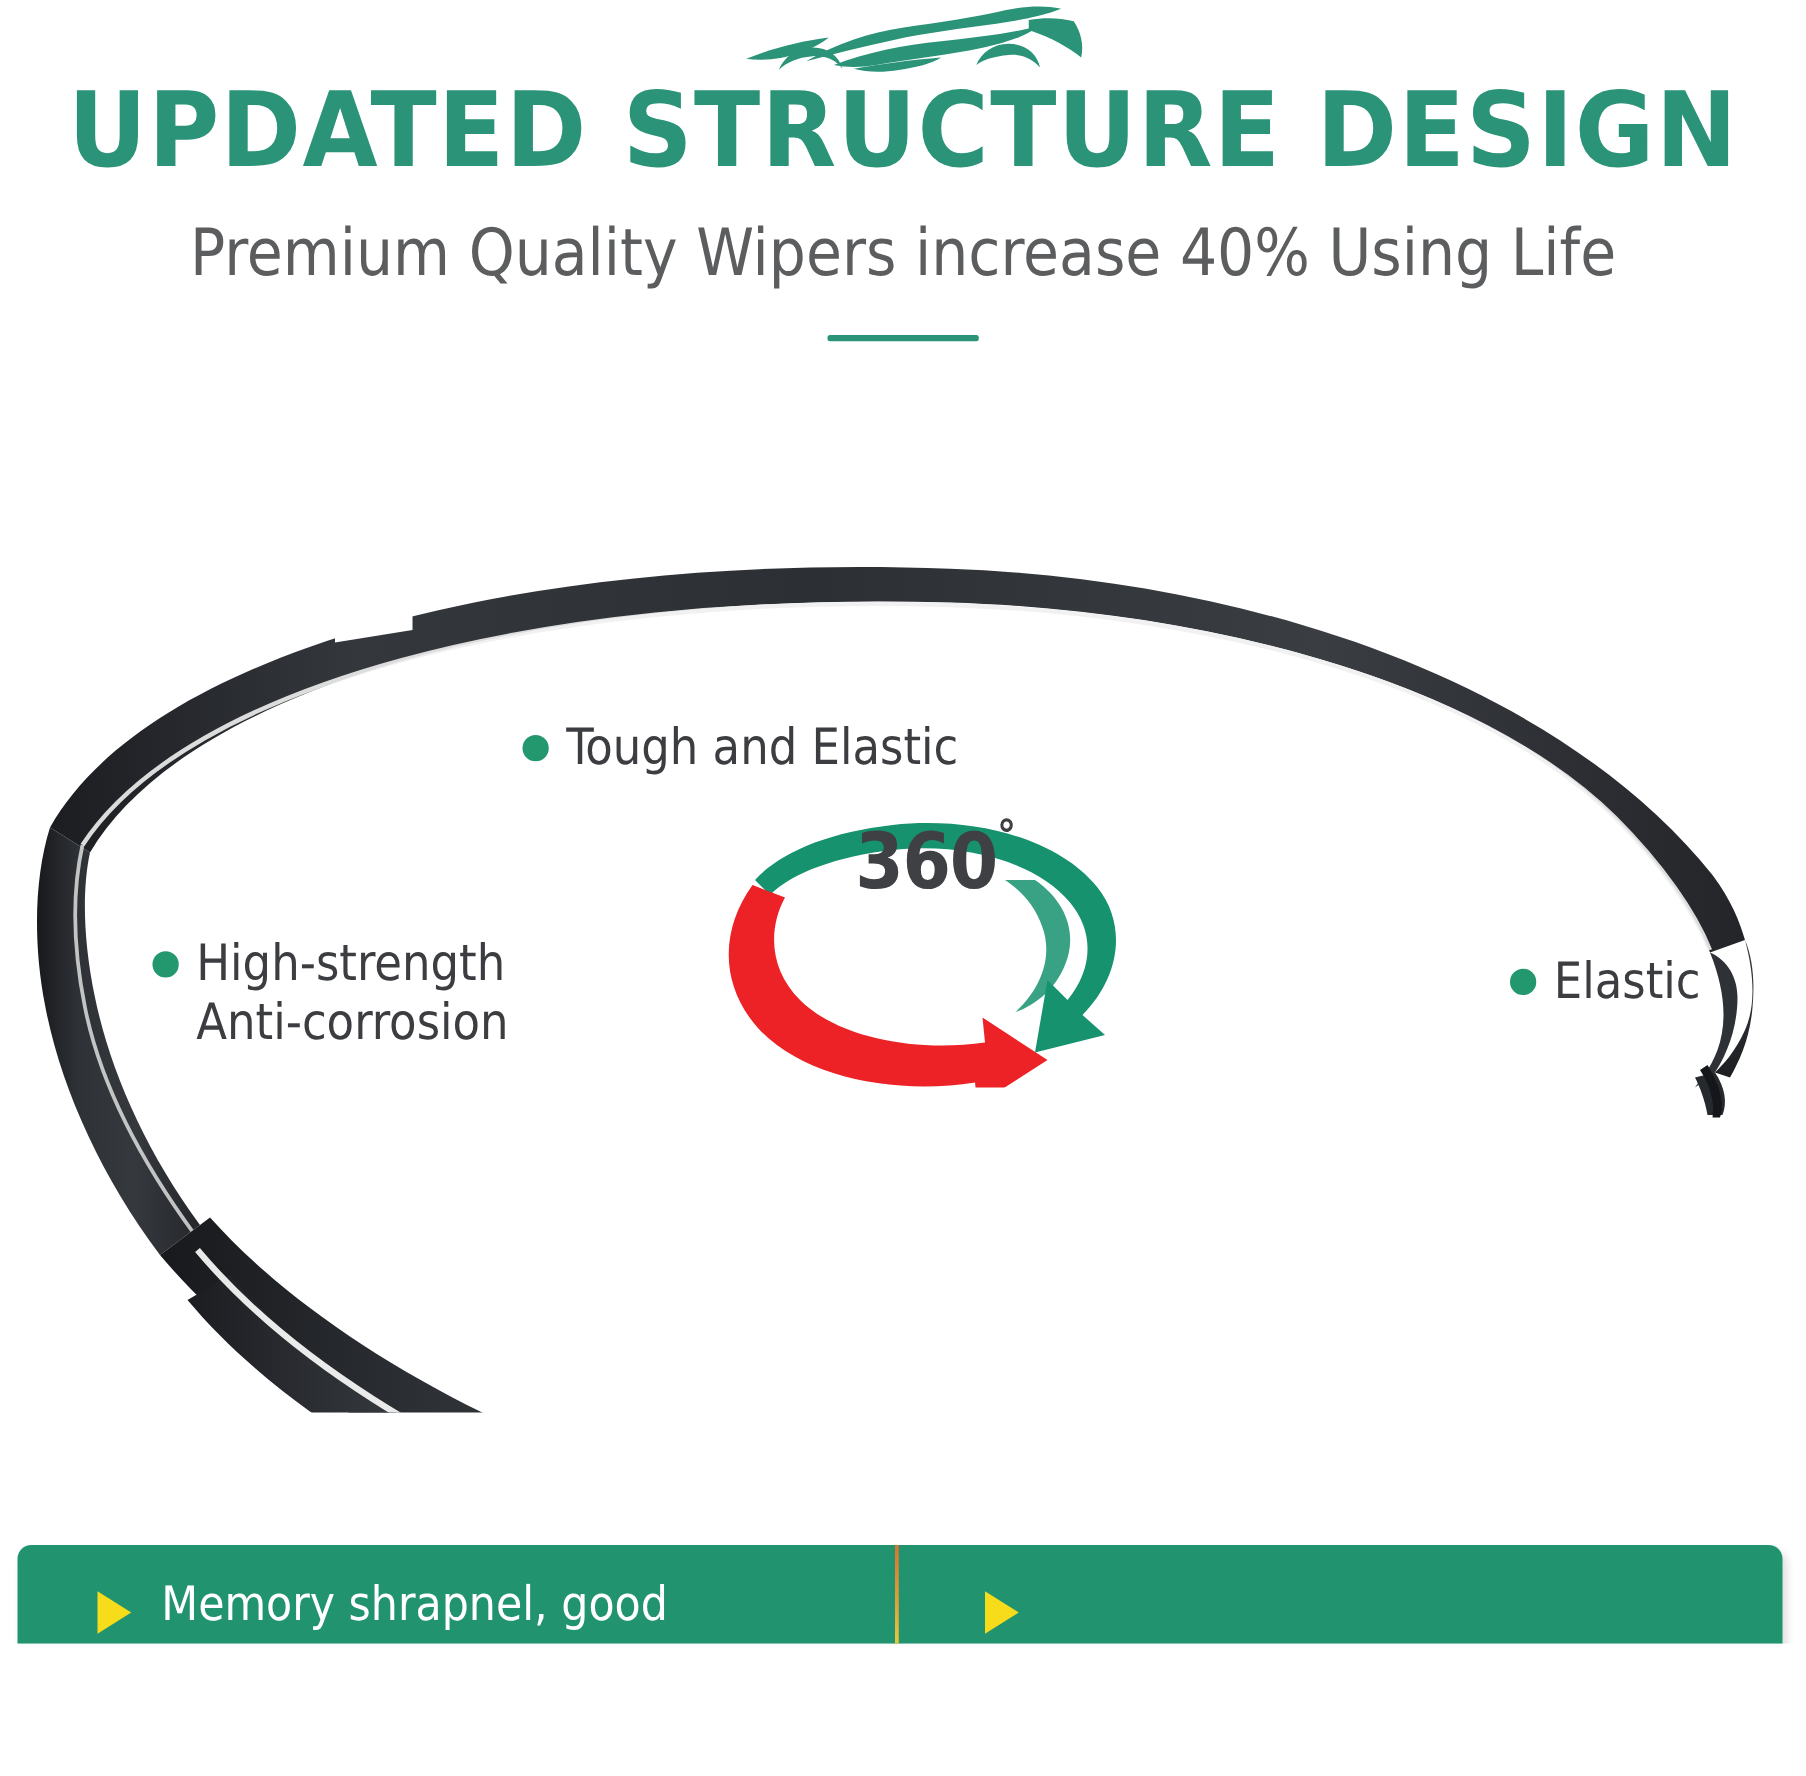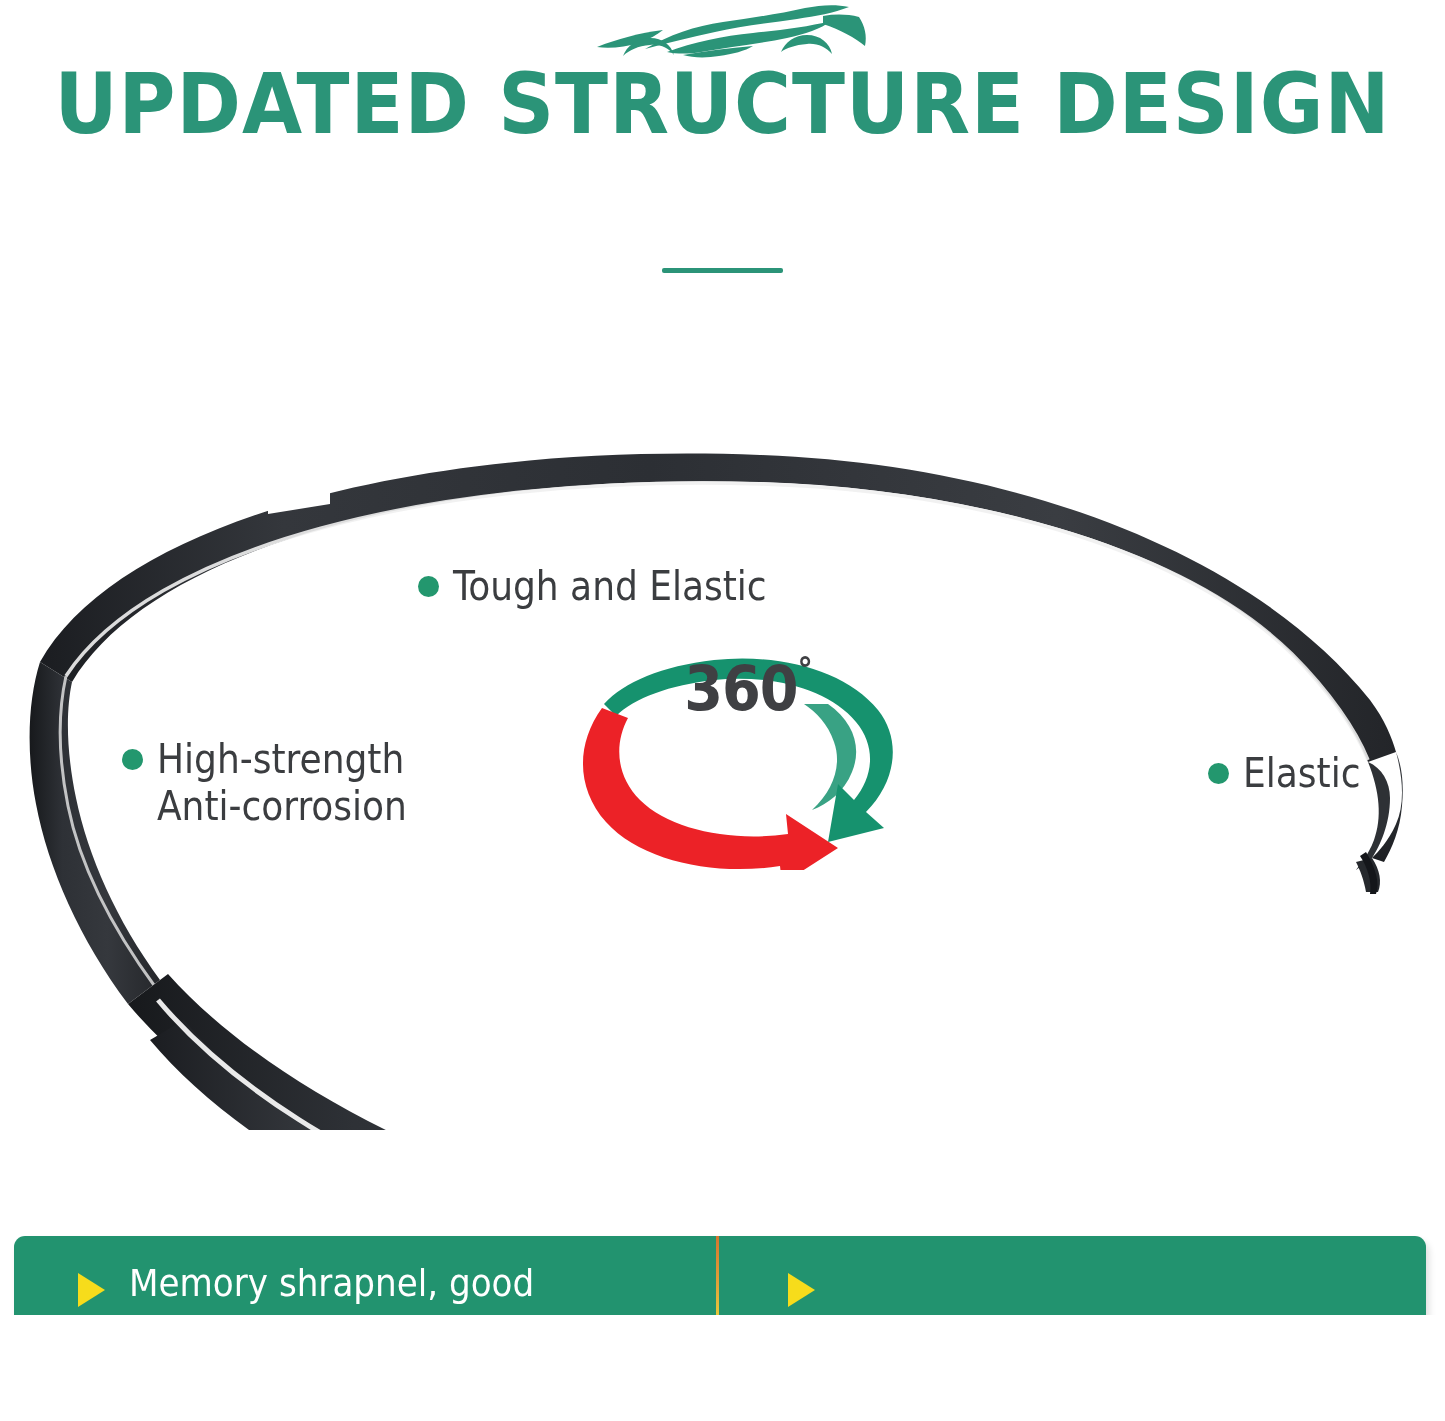--- a/index.html
+++ b/index.html
@@ -74,20 +74,21 @@
     height: 730px;
   }
 
   
   .callout {
     position: absolute;
     display: flex;
     align-items: flex-start;
     gap: 14px;
     white-space: nowrap;
+    margin-top: 12px;
   }
   .callout-dot {
     flex: 0 0 auto;
     width: 21px;
     height: 21px;
     border-radius: 50%;
     background: #23976e;
     margin-top: 13px;
   }
   .callout-text {
@@ -191,20 +192,21 @@
                C 272 36, 258 28, 240 22 Z"></path>
       <path d="M40 54 C 44 44, 53 37, 65 36 C 78 35, 88 42, 91 53
                C 86 46, 77 42, 67 43 C 55 44, 46 48, 40 54 Z"></path>
       <path d="M198 50 C 202 40, 212 33, 224 33 C 237 33, 247 41, 249 52
                C 243 45, 234 41, 224 42 C 212 43, 203 46, 198 50 Z"></path>
       <path d="M100 53 C 122 49, 146 46, 170 44 C 162 49, 150 52, 136 54 C 124 56, 110 56, 100 53 Z"></path>
     </g>
   </svg>
 
   <div id="main-title">UPDATED STRUCTURE DESIGN</div>
+  <div id="subtitle">Premium Quality Wipers  increase 40% Using Life</div>
   <div id="title-divider"></div>
 
   <svg id="product-illustration" viewBox="0 0 1445 730" xmlns="http://www.w3.org/2000/svg">
     <defs>
       <linearGradient id="stripGradTop" x1="0" y1="0" x2="1" y2="0">
         <stop offset="0%" stop-color="#1b1d21"></stop>
         <stop offset="18%" stop-color="#34373c"></stop>
         <stop offset="45%" stop-color="#2c2f34"></stop>
         <stop offset="75%" stop-color="#3a3d42"></stop>
         <stop offset="100%" stop-color="#232529"></stop>

